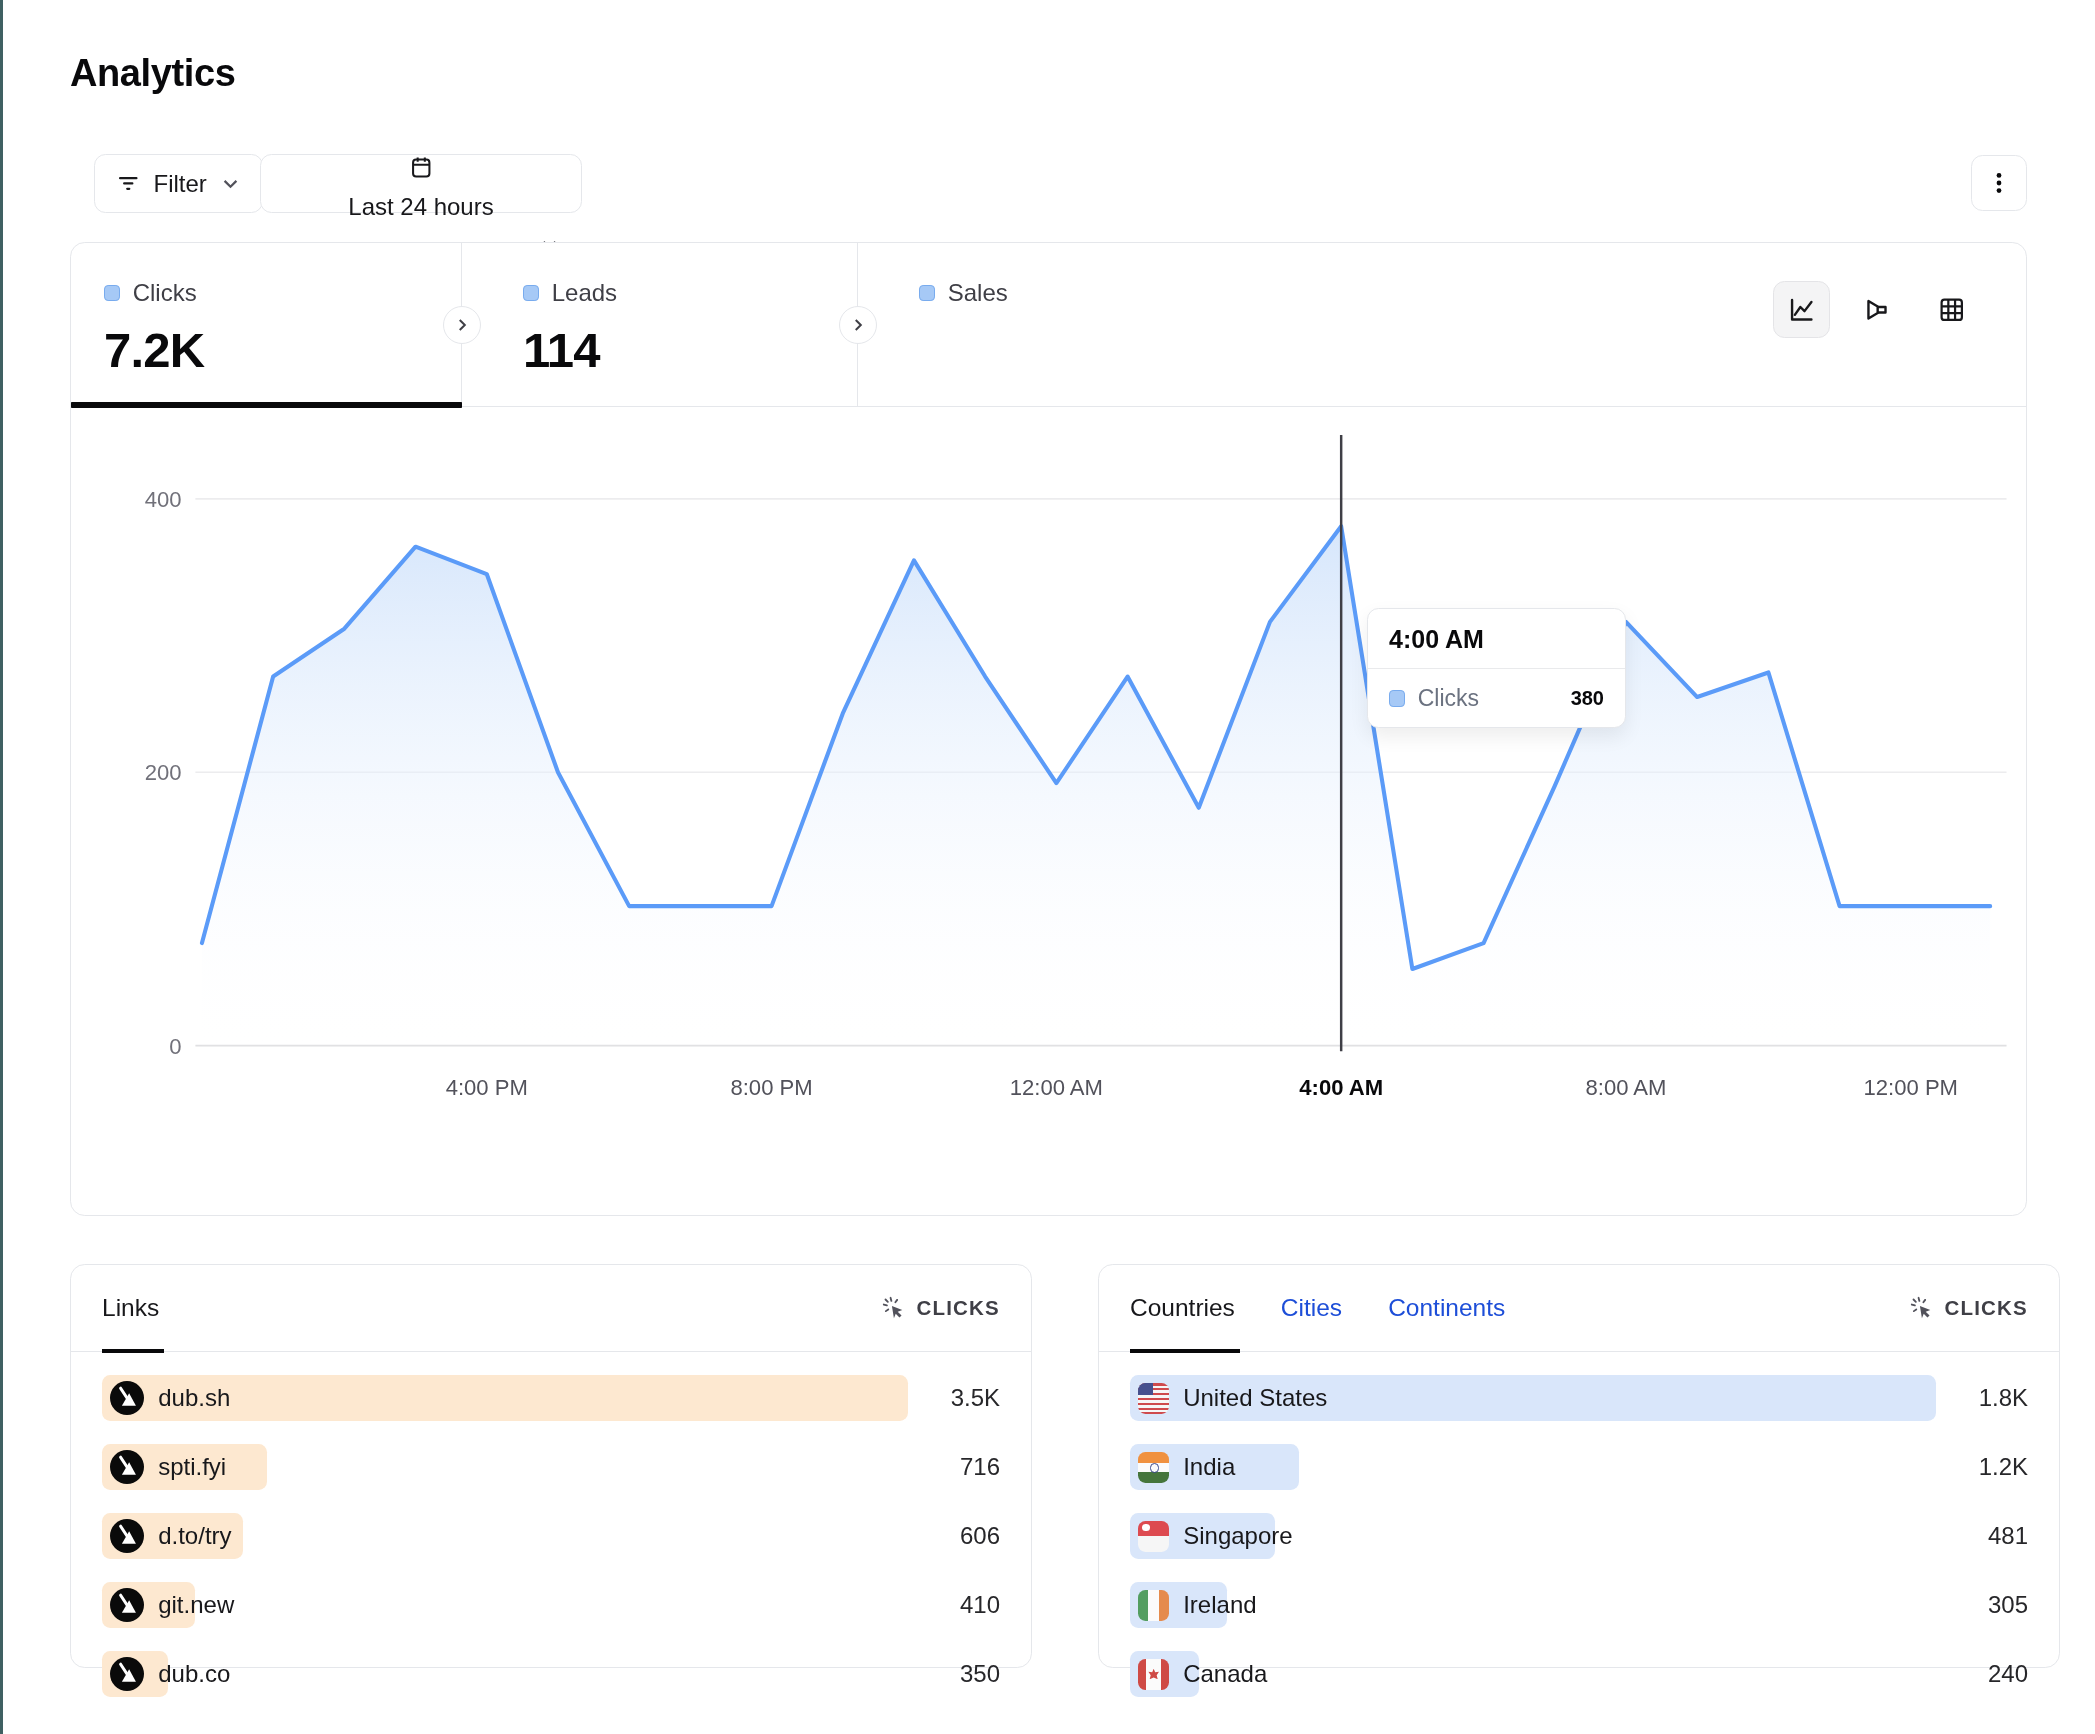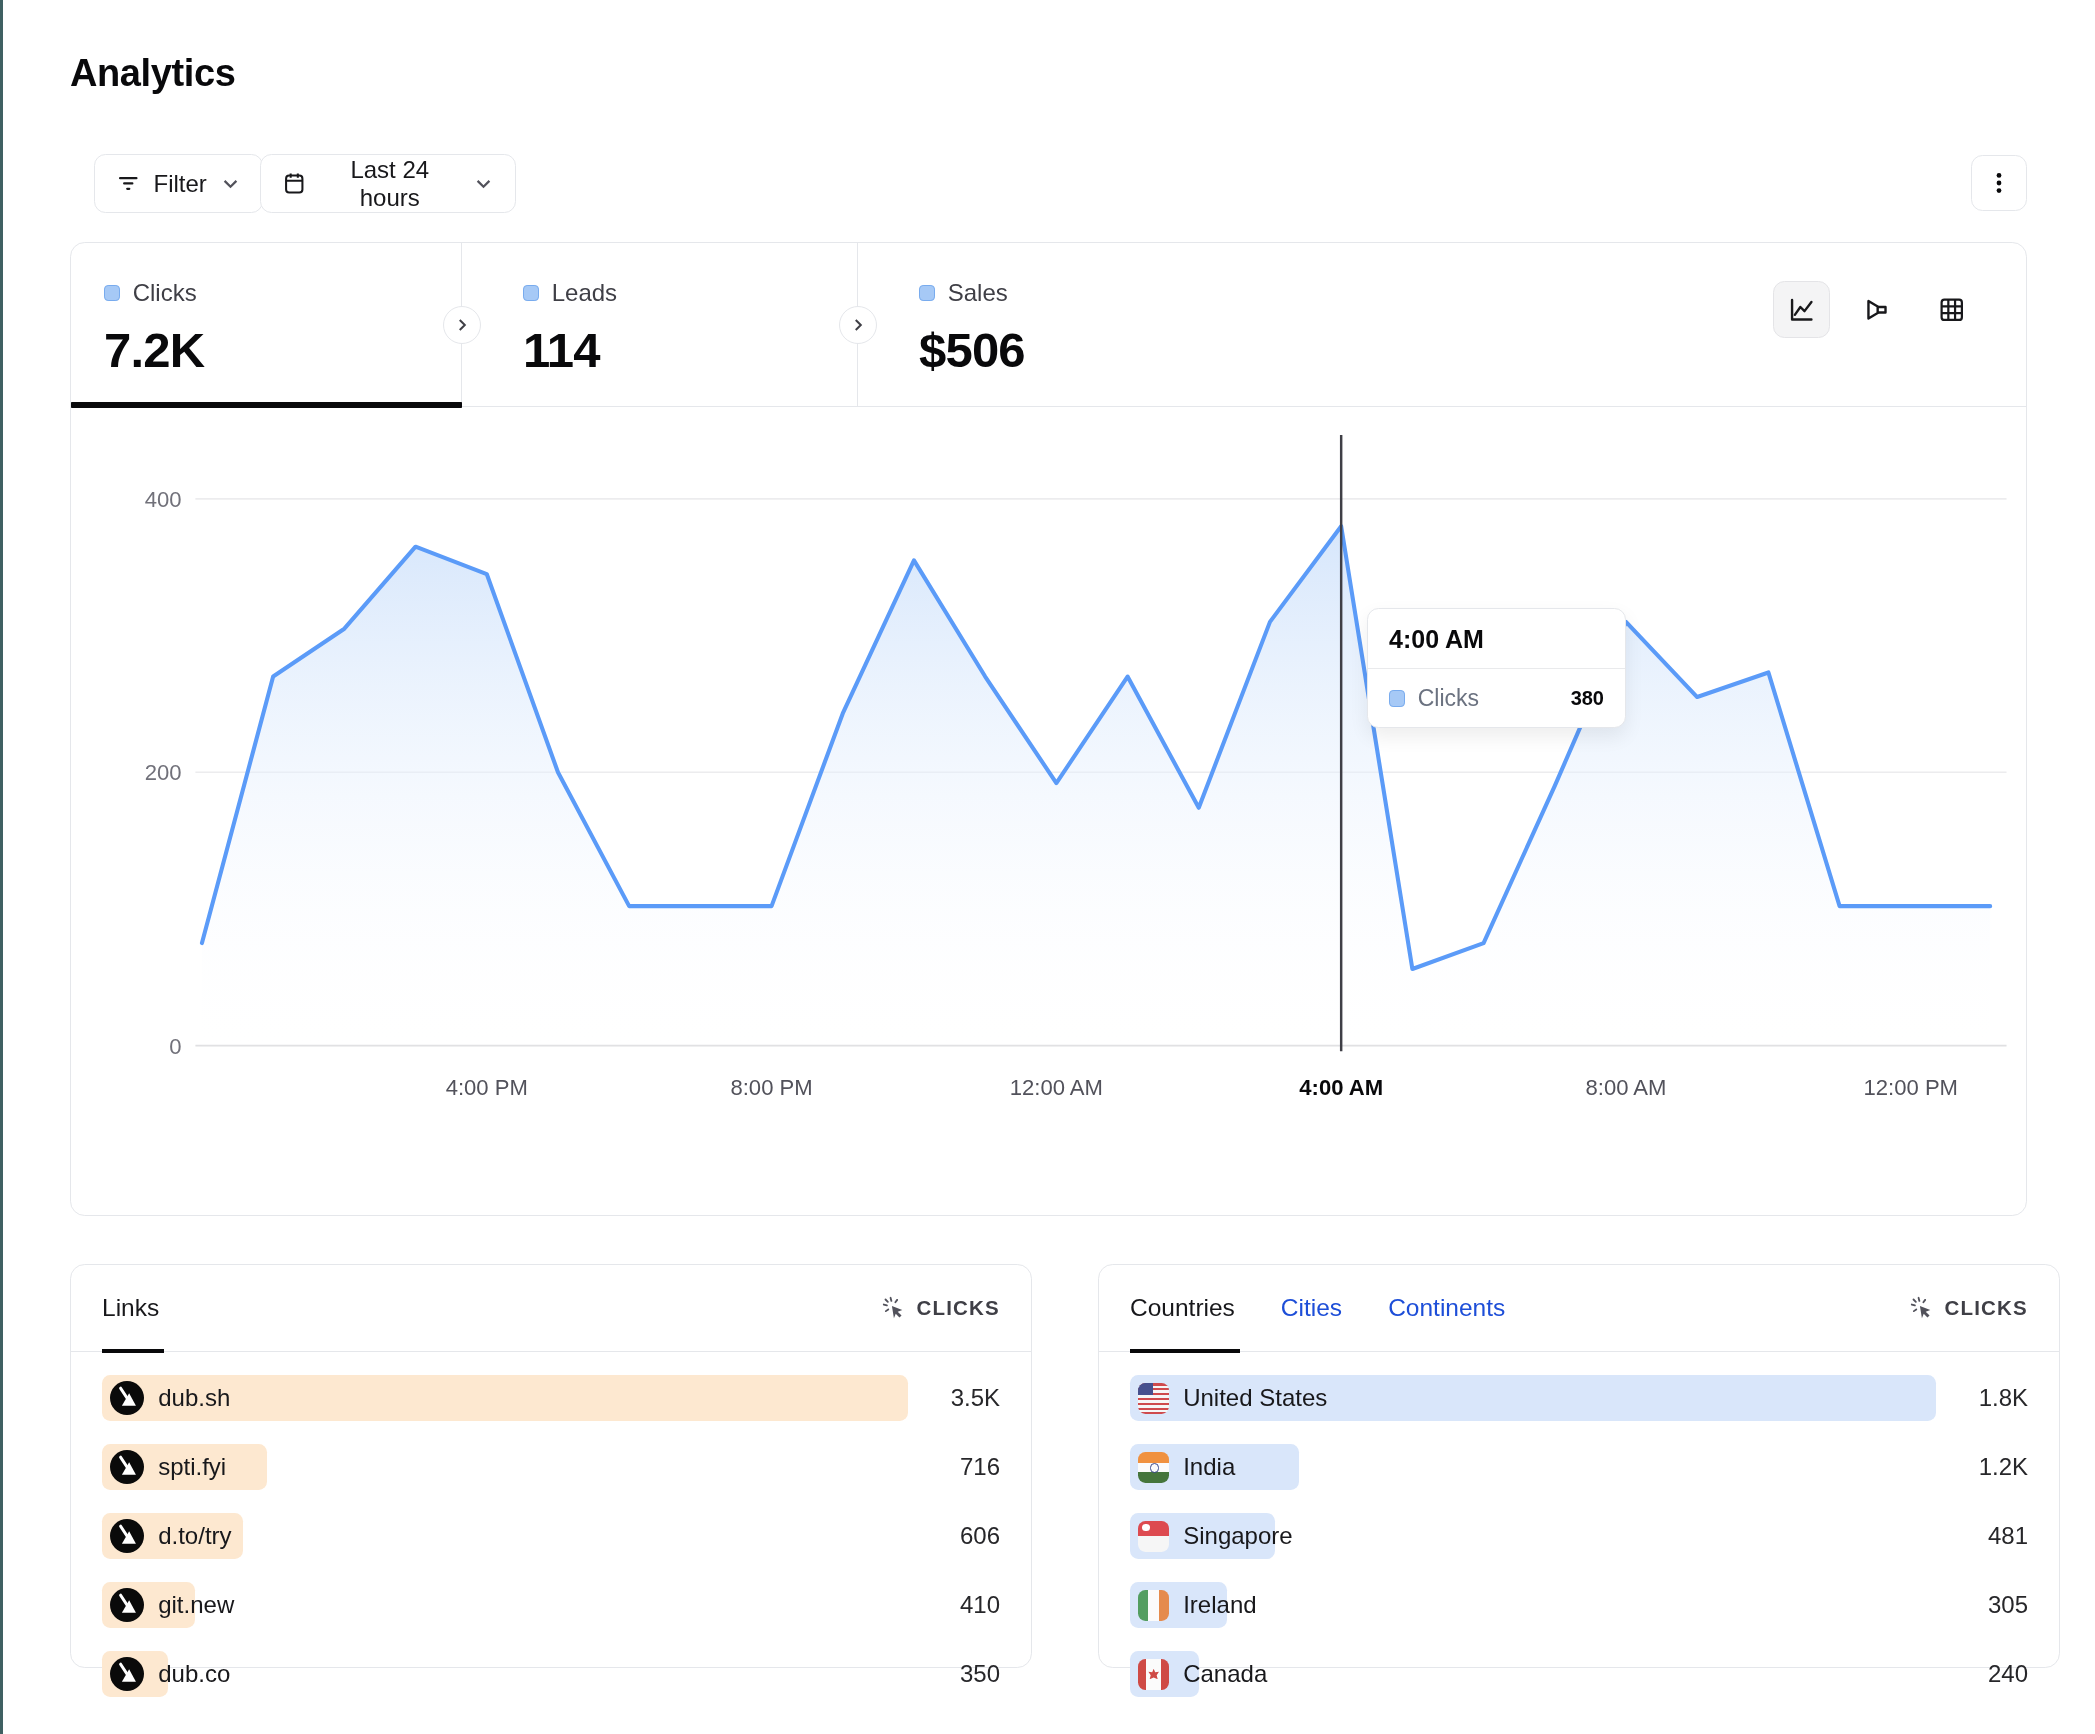--- a/index.html
+++ b/index.html
@@ -7,21 +7,21 @@
   .page { position:relative; width:2096px; height:1735px; background:#fff; overflow:hidden; }
   .accent-strip { position:absolute; left:0; top:0; width:2.5px; height:100%; background:#3f6062; }
 
   .page-title { position:absolute; left:70px; top:52px; font-size:38px; font-weight:700; letter-spacing:-0.4px; color:#09090b; }
 
   
   .toolbar-btn { position:absolute; top:154px; height:59px; display:flex; align-items:center; gap:13px;
     background:#fff; border:1.2px solid #e5e7eb; border-radius:11.5px; padding:0 21px; font-size:24px; color:#18181b;
     font-family:"Liberation Sans", sans-serif; cursor:pointer; }
   .filter-btn { left:70px; width:169px;margin-left:24px; }
-  .date-btn { left:260px; width:256px; }
+  .date-btn { left:260px; width:322px;flex-direction:column; }
   .date-btn .chev { margin-left:auto; }
   .kebab-btn { position:absolute; top:155px; left:1971px; width:56px; height:56px; border:1.2px solid #e5e7eb;
     border-radius:11.5px; background:#fff; display:flex; align-items:center; justify-content:center; cursor:pointer; }
 
   
   .main-card { position:absolute; left:70px; top:242px; width:1957px; height:974px;
     border:1.2px solid #e5e7eb; border-radius:14.7px; background:#fff; }
 
   .stats-row { position:relative; display:flex; height:164px; border-bottom:1.6px solid #e5e7eb; }
   .stat-tab { position:relative; height:100%; padding-top:36px; cursor:pointer; }
@@ -156,21 +156,20 @@
           <span class="legend-sq"></span>
           <span>Leads</span>
         </div>
         <div class="stat-value">114</div>
       </div>
       <div class="stat-tab c3">
         <div class="stat-label-row">
           <span class="legend-sq"></span>
           <span>Sales</span>
         </div>
-        <div class="stat-value">$506</div>
       </div>
 
       <div class="active-underline"></div>
 
       <button class="chev-circle d1">
         <span>
           <svg class="ic" width="18" height="18" viewBox="0 0 16 16" fill="none" stroke="#3f3f46" stroke-width="1.8">
               <path d="M6 3.5L10.5 8L6 12.5"></path>
             </svg>
         </span>

